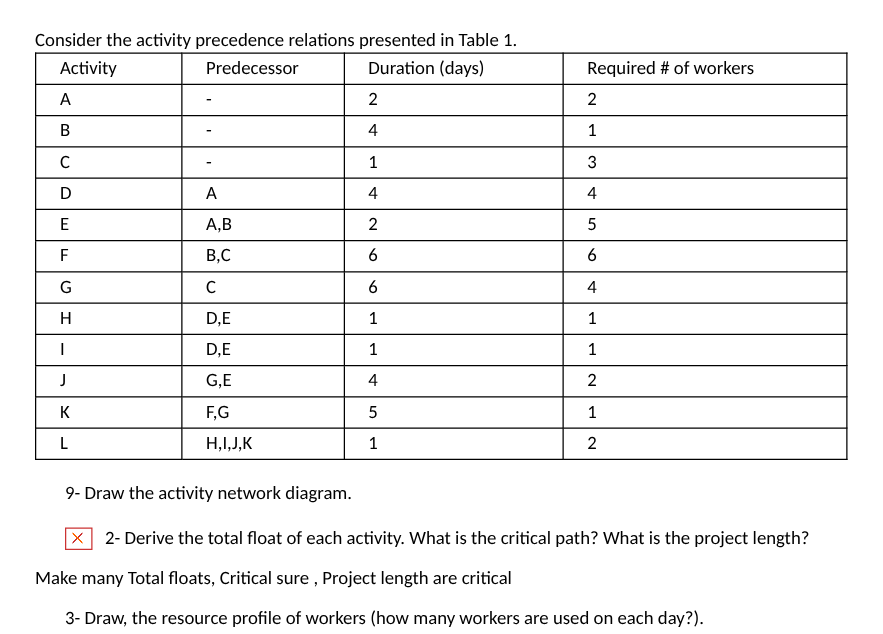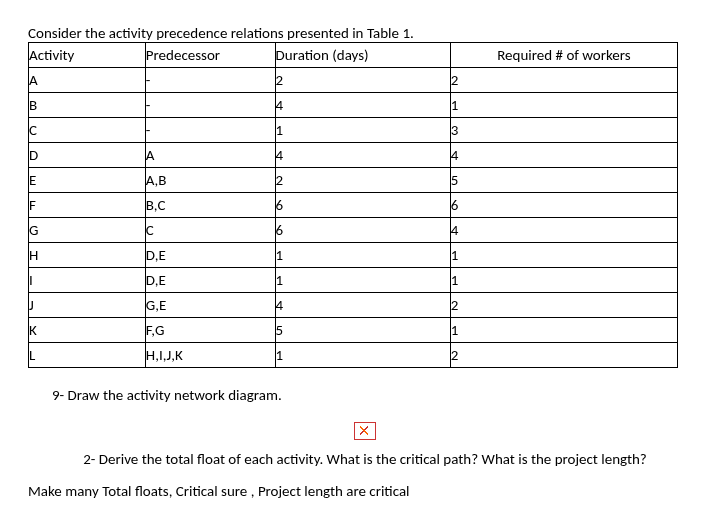--- a/index.html
+++ b/index.html
@@ -14,43 +14,42 @@
   }
   .intro {
   }
   table {
     border-collapse: collapse;
     width: 100%;
     margin-bottom: 18px;
   }
   th, td {
     border: 1px solid #000;
-    padding: 2px 0;
+    padding: 2px 19px;
     text-align: left;
     font-weight: normal;
     font-size: 15px;
     height: 20px;
   }
   th {
     font-weight: normal;
   }
   .col-activity { width: 18%; }
   .col-pred { width: 20%; }
   .col-dur { width: 27%; margin-top: 11px; }
-  .col-req { width: 35%; text-align: center; }
+  .col-req { width: 35%; }
   .underlined { }
   .q-row {
     margin: 14px 0 14px 24px;
   }
   .q-row-2 {
     margin: 18px 0 14px 24px;
     display: flex;
     align-items: center;
     gap: 10px;
-    flex-direction: column;
   }
   .flag-icon {
     width: 20px;
     height: 16px;
     border: 1px solid #c33;
     background: #fff;
     position: relative;
     display: inline-block;
     flex-shrink: 0;
   }

